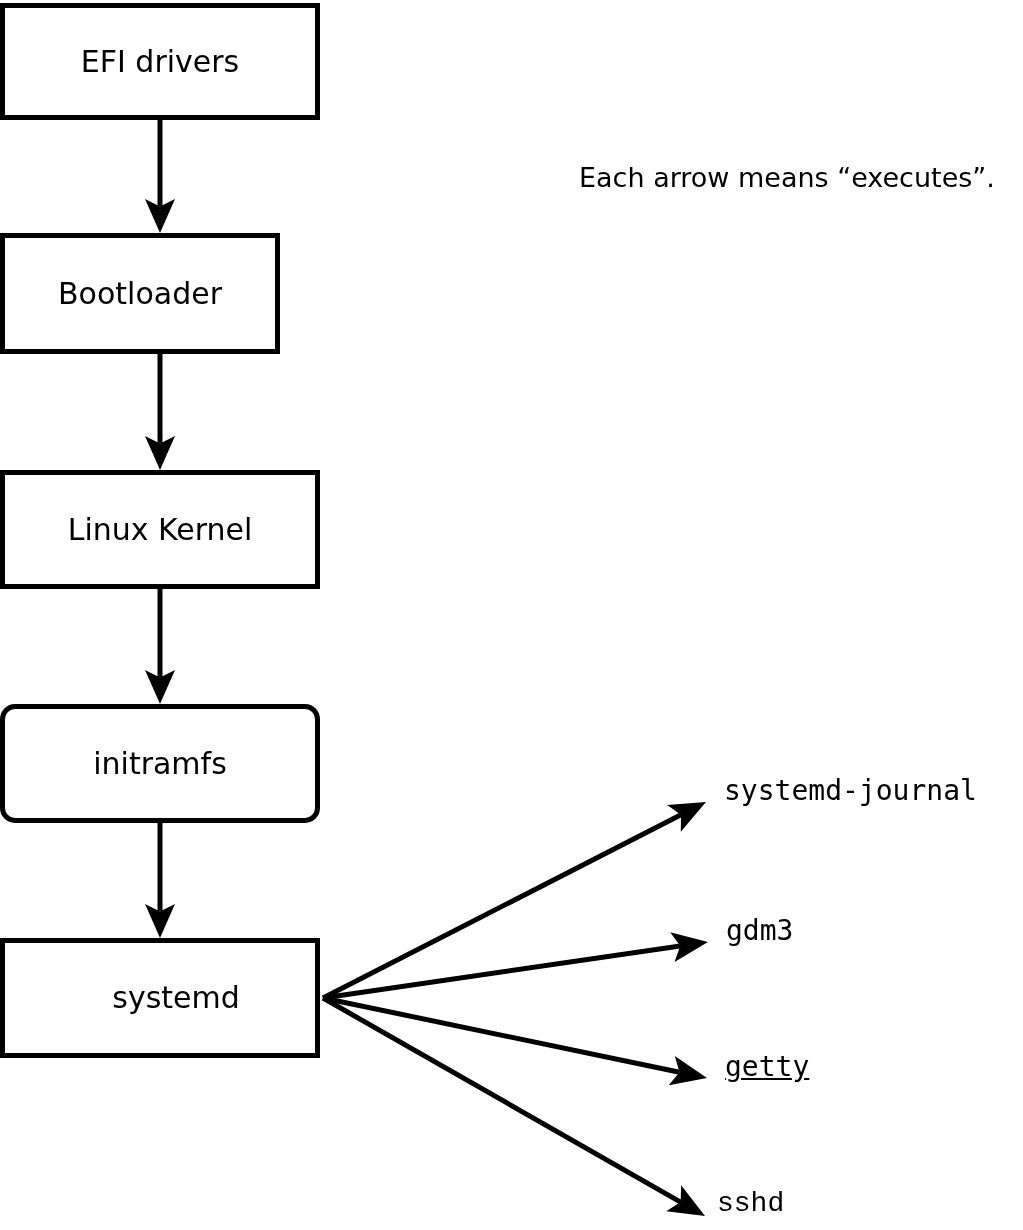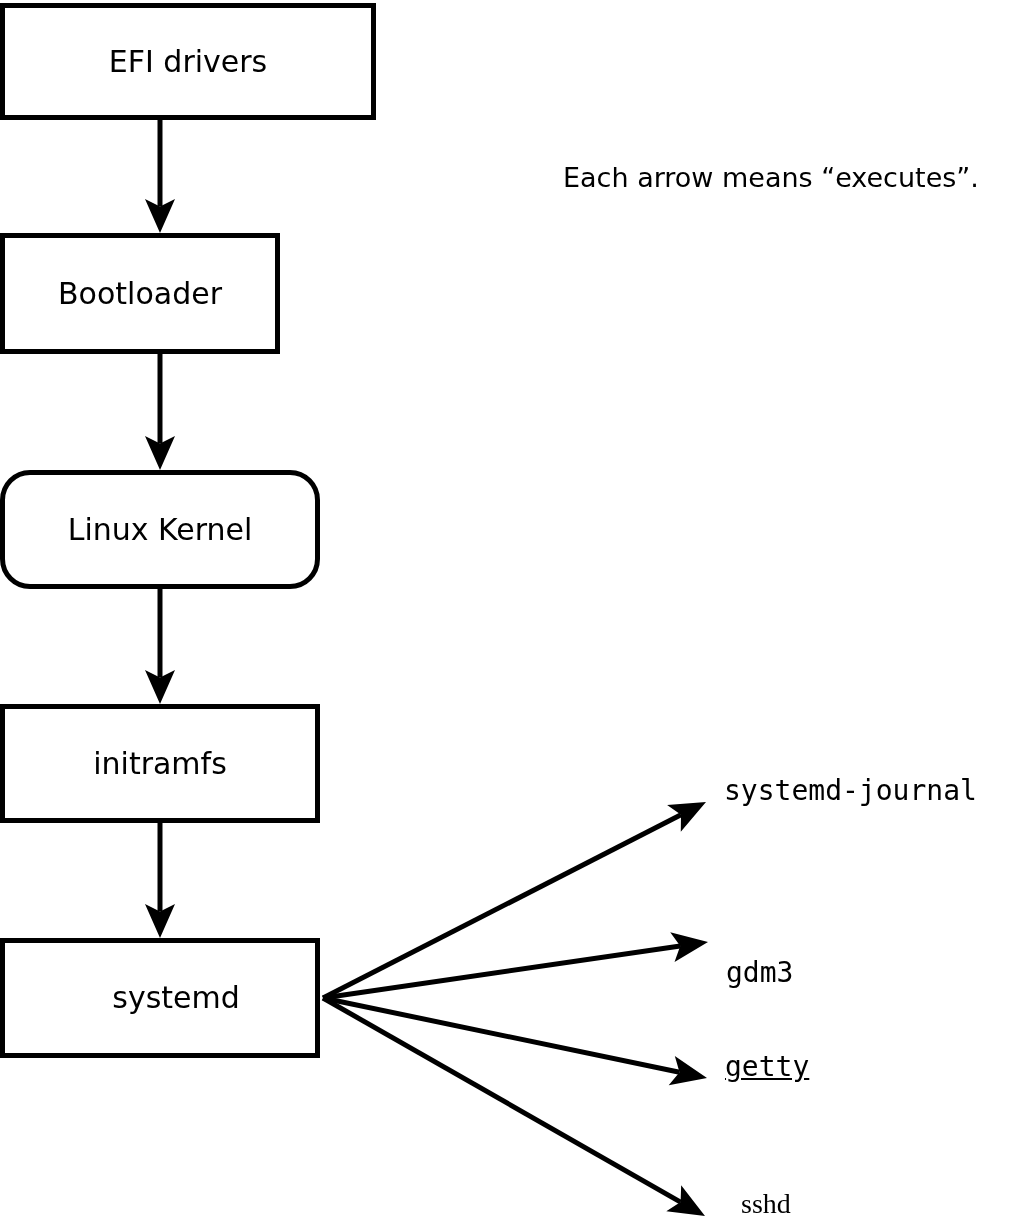--- a/index.html
+++ b/index.html
@@ -31,32 +31,32 @@
     line-height: 1;
     white-space: nowrap;
   }
   .legend-note {
     position: absolute;
     font-family: "DejaVu Sans", sans-serif;
     font-size: 27px;
     color: #000000;
     white-space: nowrap;
     line-height: 1;
+    margin-left: 16px;
   }
   .leaf-label {
     position: absolute;
     font-family: "DejaVu Sans Mono", monospace;
     font-size: 28px;
     color: #000000;
     white-space: nowrap;
     line-height: 1;
   }
   .leaf-label.sans {
-    font-family: Liberation Serif, serif;
-    margin-left: 24px;
+    font-family: Liberation Mono, monospace;
   }
   #arrow-layer {
     position: absolute;
     left: 0;
     top: 0;
     width: 1023px;
     height: 1230px;
     pointer-events: none;
   }
 </style>
@@ -78,39 +78,39 @@
       <polygon points="706,802 680.7860665885768,831.7532781710572 681.0030626084229,814.7921663936008 667.119222150969,805.0471484792013" fill="#000000"></polygon>
       <line x1="323" y1="998" x2="680.212412784891" y2="946.0418308676523" stroke="#000000" stroke-width="5"></line>
       <polygon points="708,942 674.5339858714693,962.0256310349756 680.212412784891,946.0418308676523 670.215790500046,932.3380378564403" fill="#000000"></polygon>
       <line x1="323" y1="998" x2="679.5102298137681" y2="1072.272964544535" stroke="#000000" stroke-width="5"></line>
       <polygon points="707,1078 668.6973910777663,1085.342353148032 679.5102298137681,1072.272964544535 674.8160187011263,1055.9729405559037" fill="#000000"></polygon>
       <line x1="323" y1="998" x2="680.6118788163269" y2="1202.0821716805217" stroke="#000000" stroke-width="5"></line>
       <polygon points="705,1216 666.2984406195012,1211.184472872289 680.6118788163269,1202.0821716805217 681.1679153197986,1185.128787846997" fill="#000000"></polygon>
     </svg>
 
   <div id="boxes">
-      <div class="flow-box" style="left: 0px; top: 3px; width: 376px; height: 117px; border-width: 5px; border-color: rgb(0, 0, 0); background: rgb(255, 255, 255);">
+      <div class="flow-box" style="left: 0px; top: 3px; width: 320px; height: 117px; border-width: 5px; border-color: rgb(0, 0, 0); background: rgb(255, 255, 255);">
         <span class="box-label">EFI drivers</span>
       </div>
       <div class="flow-box" style="left: 0px; top: 233px; width: 280px; height: 121px; border-width: 5px; border-color: rgb(0, 0, 0); background: rgb(255, 255, 255);">
         <span class="box-label">Bootloader</span>
       </div>
-      <div class="flow-box" style="left: 0px; top: 470px; width: 320px; height: 119px; border-width: 5px; border-color: rgb(0, 0, 0); background: rgb(255, 255, 255); border-radius: 30px;">
+      <div class="flow-box" style="left: 0px; top: 470px; width: 320px; height: 119px; border-width: 5px; border-color: rgb(0, 0, 0); background: rgb(255, 255, 255);">
         <span class="box-label">Linux Kernel</span>
       </div>
-      <div class="flow-box" style="left: 0px; top: 704px; width: 320px; height: 119px; border-width: 5px; border-color: rgb(0, 0, 0); background: rgb(255, 255, 255);">
+      <div class="flow-box" style="left: 0px; top: 704px; width: 320px; height: 119px; border-width: 5px; border-color: rgb(0, 0, 0); background: rgb(255, 255, 255); border-radius: 15px;">
         <span class="box-label">initramfs</span>
       </div>
       <div class="flow-box" style="left: 0px; top: 938px; width: 320px; height: 120px; border-width: 5px; border-color: rgb(0, 0, 0); background: rgb(255, 255, 255); padding-left: 32px;">
         <span class="box-label">systemd</span>
       </div>
     </div>
 
   <div class="legend-note" style="left:563px; top:164px;">Each arrow means “executes”.</div>
 
   <div id="leaf-labels">
       <div class="leaf-label" style="left: 724px; top: 777px;">systemd-journal</div>
-      <div class="leaf-label" style="left: 726px; top: 917px; margin-top: 42px;">gdm3</div>
+      <div class="leaf-label" style="left: 726px; top: 917px;">gdm3</div>
       <div class="leaf-label" style="left: 725px; top: 1053px; text-decoration: underline;">getty</div>
       <div class="leaf-label sans" style="left: 717px; top: 1190px;">sshd</div>
     </div>
 
 </div>
 
 </body></html>

